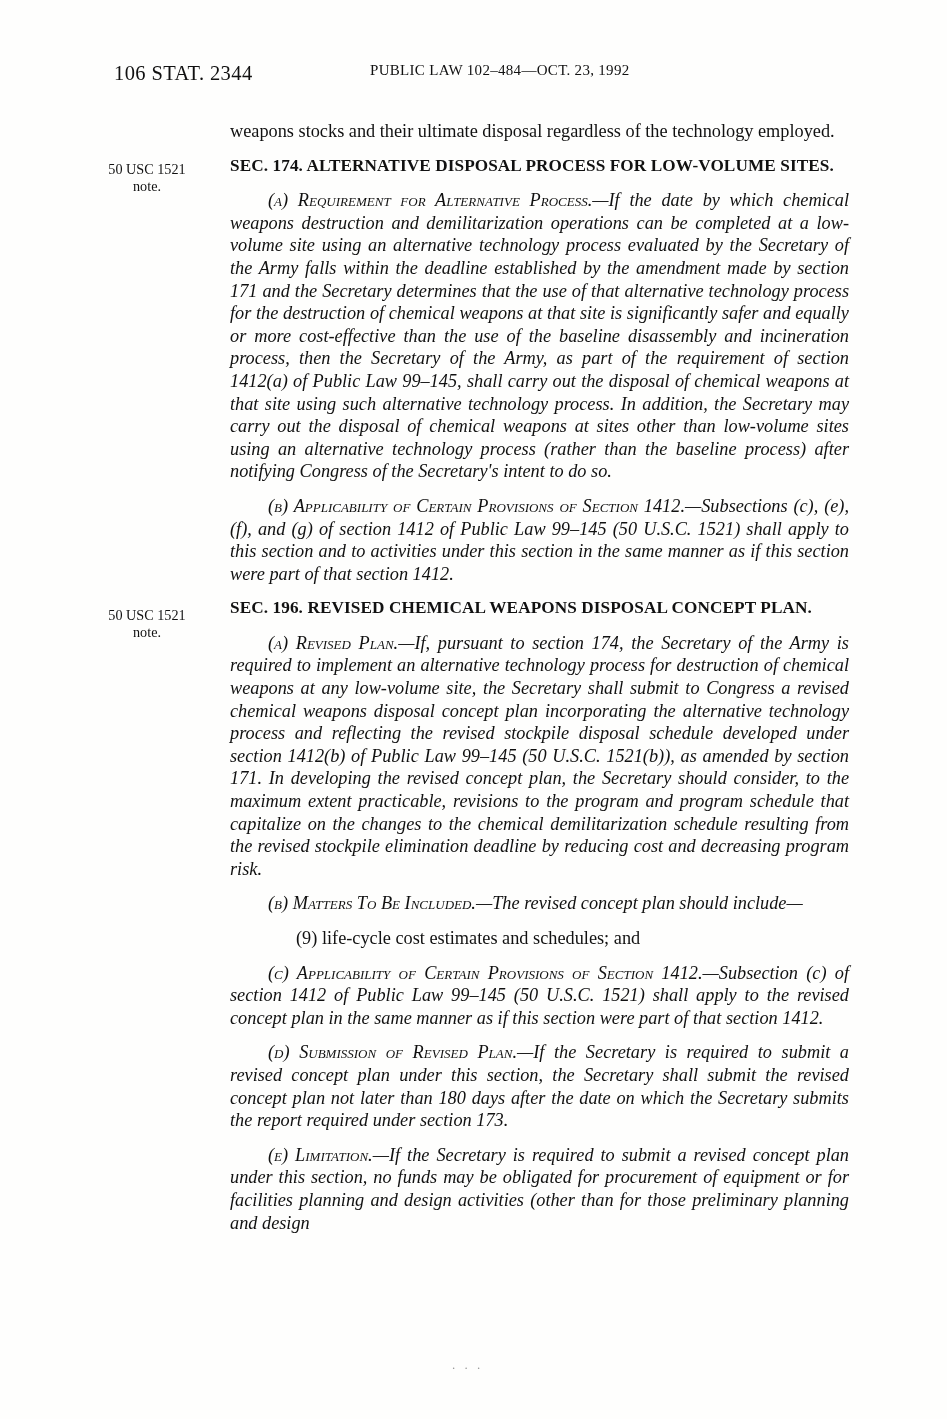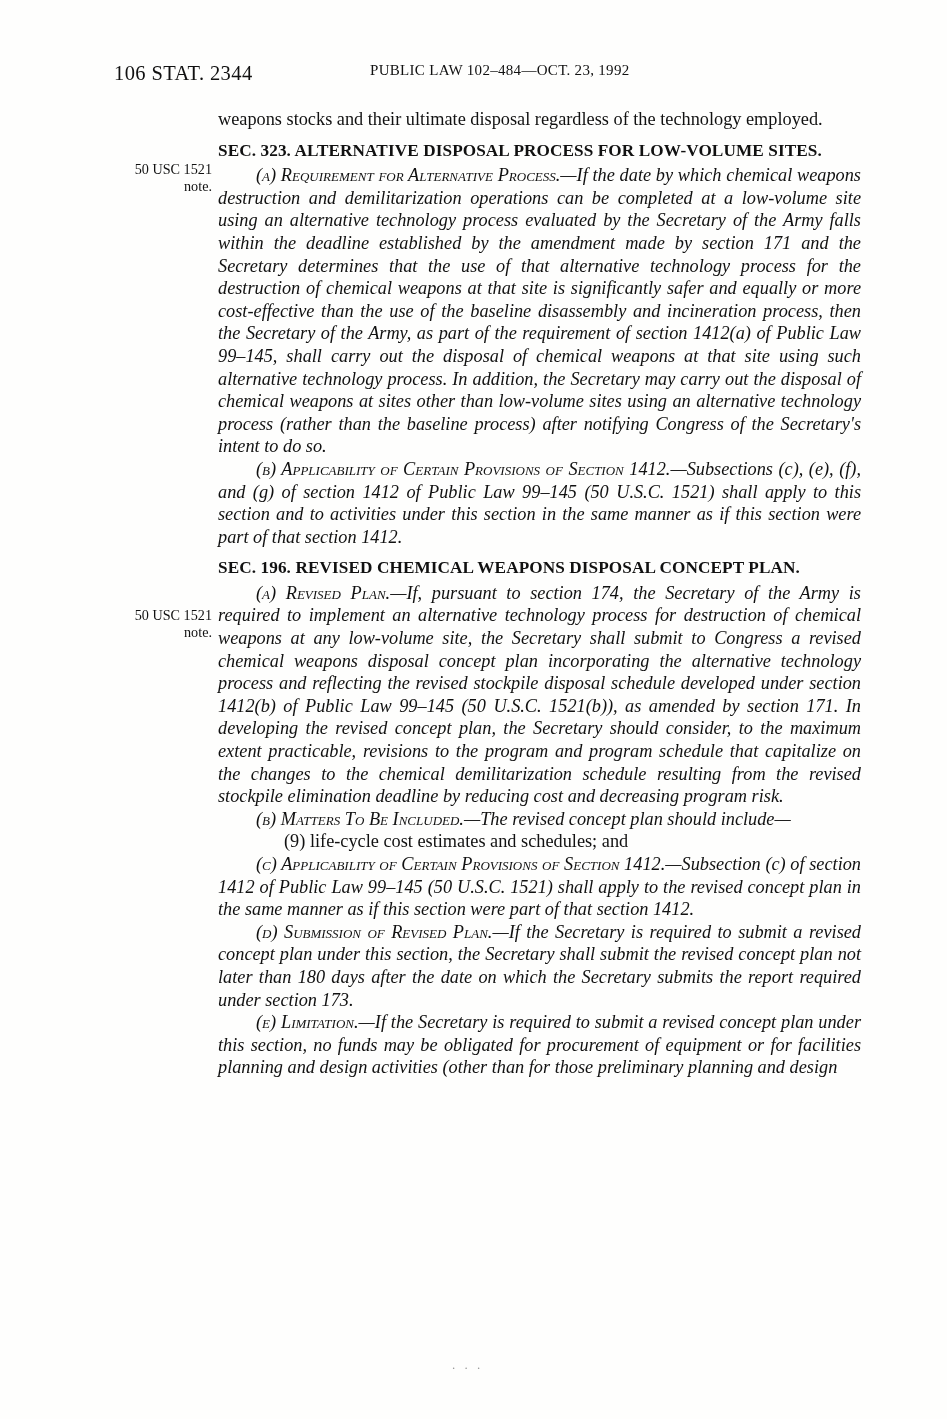--- a/index.html
+++ b/index.html
@@ -46,26 +46,26 @@
     font-size: 18.3px;
     line-height: 22.6px;
     text-align: justify;
   }
   .margin-col {
     position: absolute;
     left: 82px;
     width: 130px;
     font-size: 14.2px;
     line-height: 17px;
-    text-align: right;
+    text-align: center;
   }
   .m1 { top: 161px; }
   .m2 { top: 607px; }
   p {
-    margin: 0;
+    margin: 12px;
     text-align: justify;
     text-justify: inter-word;
   }
   p.indent { text-indent: 38px; font-style: italic; }
   p.hang-list { text-indent: 66px; }
   .sec-head {
     margin-top: 9px;
     margin-bottom: 2px;
     font-weight: bold;
     font-size: 17.2px;
@@ -102,21 +102,21 @@
 
   <div class="margin-col m2">
     <span class="blk">50 USC 1521</span>
     <span class="blk">note.</span>
   </div>
 
   <div class="body-col">
 
     <p>weapons stocks and their ultimate disposal regardless of the technology employed.</p>
 
-    <p class="sec-head">SEC. 323. ALTERNATIVE DISPOSAL PROCESS FOR LOW-VOLUME SITES.</p>
+    <p class="sec-head">SEC. 174. ALTERNATIVE DISPOSAL PROCESS FOR LOW-VOLUME SITES.</p>
 
     <p class="indent"><span class="sc">(a) Requirement for Alternative Process.—</span><span>If the date by which chemical weapons destruction and demilitarization operations can be completed at a low-volume site using an alternative technology process evaluated by the Secretary of the Army falls within the deadline established by the amendment made by section 171 and the Secretary determines that the use of that alternative technology process for the destruction of chemical weapons at that site is significantly safer and equally or more cost-effective than the use of the baseline disassembly and incineration process, then the Secretary of the Army, as part of the requirement of section 1412(a) of Public Law 99–145, shall carry out the disposal of chemical weapons at that site using such alternative technology process. In addition, the Secretary may carry out the disposal of chemical weapons at sites other than low-volume sites using an alternative technology process (rather than the baseline process) after notifying Congress of the Secretary's intent to do so.</span></p>
 
     <p class="indent"><span class="sc">(b) Applicability of Certain Provisions of Section 1412.—</span><span>Subsections (c), (e), (f), and (g) of section 1412 of Public Law 99–145 (50 U.S.C. 1521) shall apply to this section and to activities under this section in the same manner as if this section were part of that section 1412.</span></p>
 
     <p class="sec-head">SEC. 196. REVISED CHEMICAL WEAPONS DISPOSAL CONCEPT PLAN.</p>
 
     <p class="indent"><span class="sc">(a) Revised Plan.—</span><span>If, pursuant to section 174, the Secretary of the Army is required to implement an alternative technology process for destruction of chemical weapons at any low-volume site, the Secretary shall submit to Congress a revised chemical weapons disposal concept plan incorporating the alternative technology process and reflecting the revised stockpile disposal schedule developed under section 1412(b) of Public Law 99–145 (50 U.S.C. 1521(b)), as amended by section 171. In developing the revised concept plan, the Secretary should consider, to the maximum extent practicable, revisions to the program and program schedule that capitalize on the changes to the chemical demilitarization schedule resulting from the revised stockpile elimination deadline by reducing cost and decreasing program risk.</span></p>
 
     <p class="indent"><span class="sc">(b) Matters To Be Included.—</span><span>The revised concept plan should include—</span></p>

